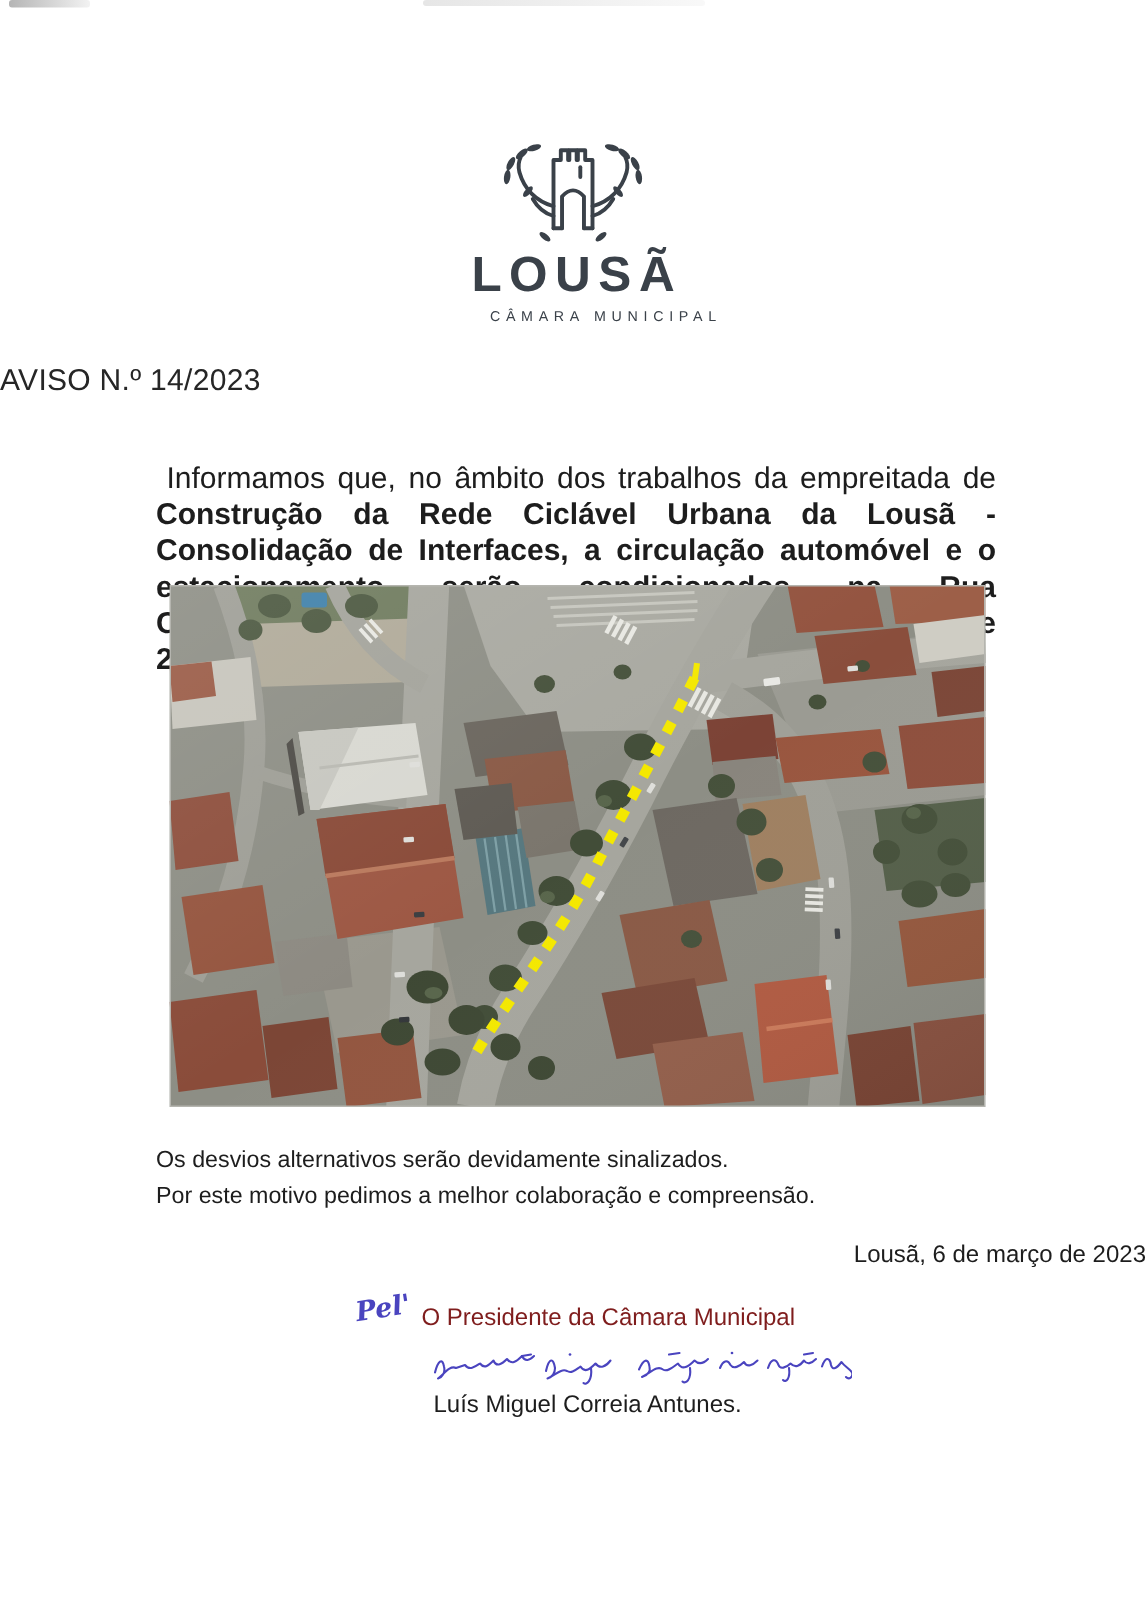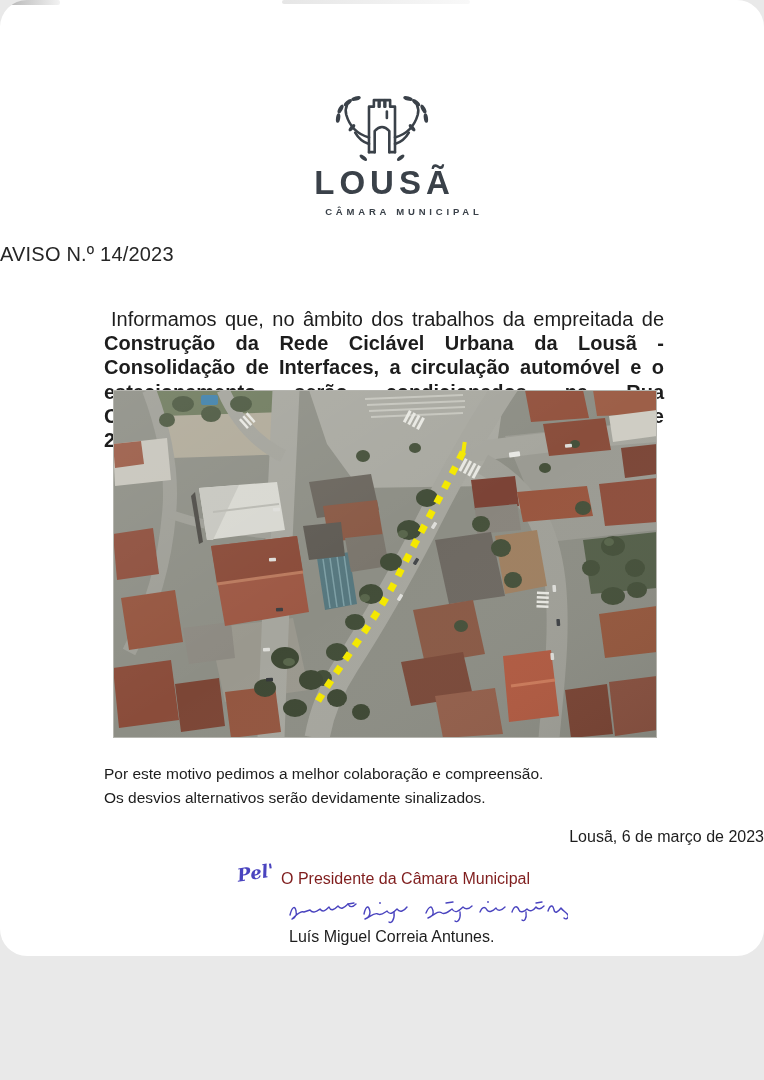--- a/index.html
+++ b/index.html
@@ -1,33 +1,32 @@
 <!DOCTYPE html>
 <html><head>
 <meta charset="utf-8">
 <style>
   html,body{margin:0;padding:0;background:#e9e9e9;}
   .page{
-    position:relative;width:764px;height:956px;margin:0 auto;
+    position:relative;width:764px;height:1080px;margin:0 auto;
     background:#ffffff;overflow:hidden;
     font-family:"Liberation Sans","DejaVu Sans",sans-serif;
     color:#1f1f1f;
-    border-radius:27px;
   }
   .smudge{position:absolute;top:0;height:5px;border-radius:2px;}
   .smudge-a{left:6px;width:54px;background:linear-gradient(90deg,rgba(90,90,90,.45),rgba(150,150,150,.12));}
   .smudge-b{left:282px;width:188px;height:4px;background:linear-gradient(90deg,rgba(140,140,140,.22),rgba(170,170,170,.08));}
   .logo-wrap{position:absolute;top:92px;left:0;right:0;text-align:center;}
   .emblem{display:block;margin:0 auto;width:122px;height:78px;}
   .logo-name{
     margin-top:-4px;font-size:33px;font-weight:700;letter-spacing:5px;
     color:#3a4149;line-height:34px;text-indent:5px;
   }
   .logo-sub{
-    margin-top:6px;font-size:9.5px;font-weight:700;letter-spacing:3.8px;
+    margin-top:6px;font-size:9.5px;font-weight:400;letter-spacing:3.8px;
     color:#3a4149;text-indent:3.8px;margin-left:40px;
   }
   .title{
     position:absolute;top:243px;left:0;right:0;text-align:left;
     font-size:20px;font-weight:400;color:#262626;letter-spacing:.2px;
   }
   .para{
     position:absolute;top:287px;left:104px;width:560px;
     font-size:20px;line-height:24.2px;text-align:justify;text-indent:7px;
     color:#1d1d1d;word-spacing:1.5px;
@@ -280,22 +279,22 @@
       </g>
 
       <rect x="349" y="52" width="4" height="11" fill="#f4e800" transform="rotate(8 351 57)"></rect>
       <path d="M350,62 C324,114 300,156 286,184 C262,232 228,272 202,316" stroke="#f4e800" stroke-width="7" fill="none" stroke-dasharray="8 8.5"></path>
       <rect width="544" height="348" fill="url(#sheen)"></rect>
       <rect x="0.5" y="0.5" width="543" height="347" fill="none" stroke="#b5b5af" stroke-width="1"></rect>
     </svg>
   </figure>
 
   <div class="closing">
+    <div>Os desvios alternativos serão devidamente sinalizados.</div>
     <div>Por este motivo pedimos a melhor colaboração e compreensão.</div>
-    <div>Os desvios alternativos serão devidamente sinalizados.</div>
   </div>
 
   <div class="dateline">Lousã, 6 de março de 2023</div>
 
   <span class="pel">Pel'</span>
   <div class="pres-line">O Presidente da Câmara Municipal</div>
 
   <svg class="sig" viewBox="0 0 280 26" fill="none" stroke="#4a44bf" stroke-width="1.4" stroke-linecap="round" stroke-linejoin="round">
     <path d="M2,17 c2,-8 5,-10 6,-4 c1,4 -1,7 -4,8 c4,-3 8,-9 12,-7 l6,-2 c3,4 7,1 10,-1 c3,4 6,1 9,-2 c2,5 6,2 9,-1 c3,4 6,2 10,-2 c2,4 5,3 8,0"></path>
     <path d="M76,16 c2,-9 5,-9 6,-2 c0,4 -2,6 -5,7 c5,-2 9,-7 13,-5 c3,2 6,-1 9,-3 c3,5 7,1 10,-2 c3,4 7,2 10,-2"></path>

